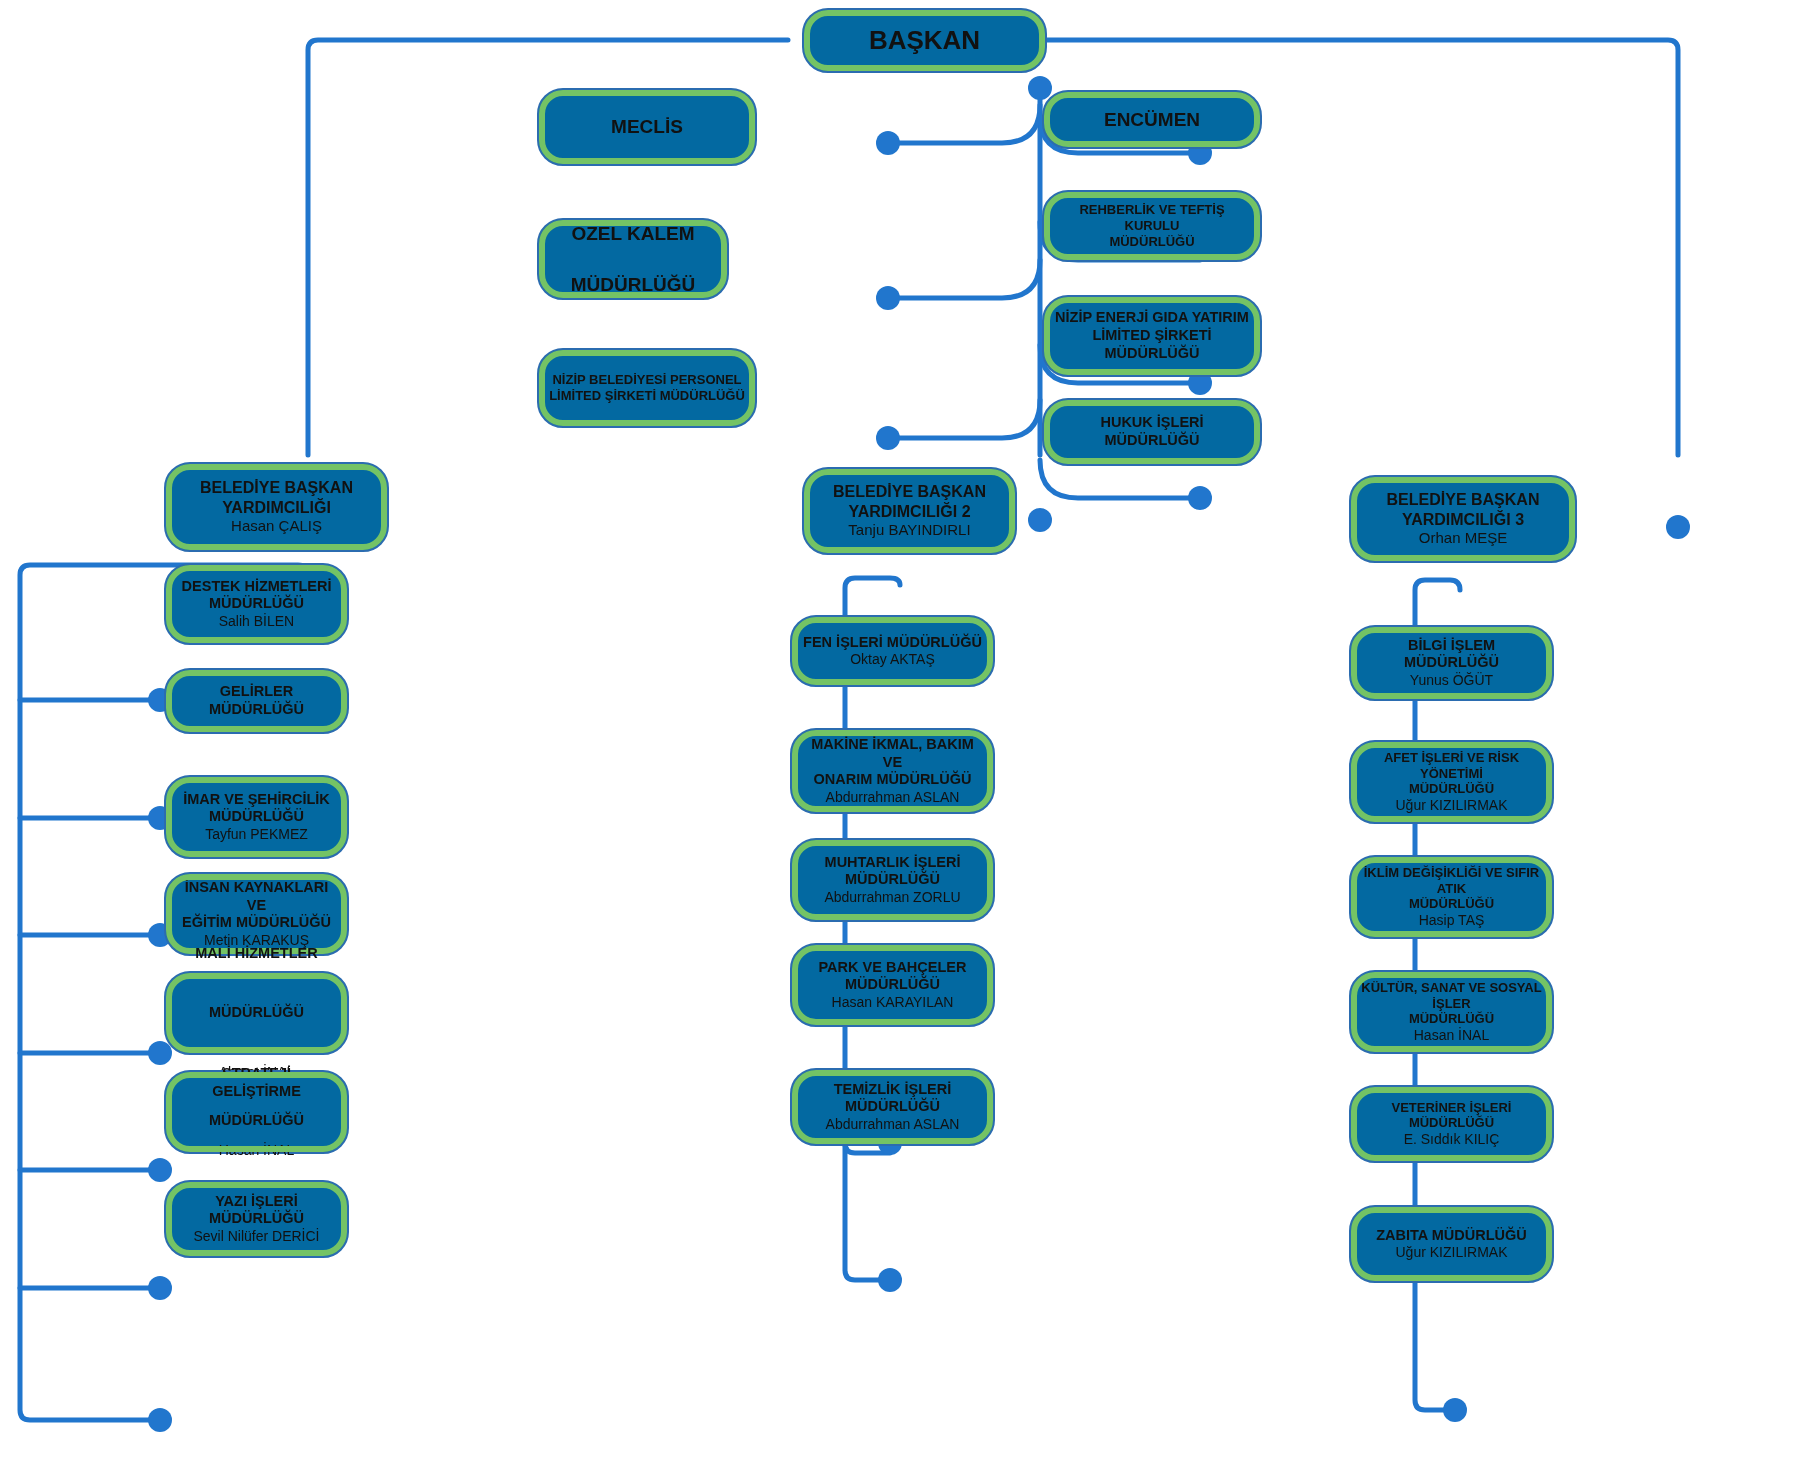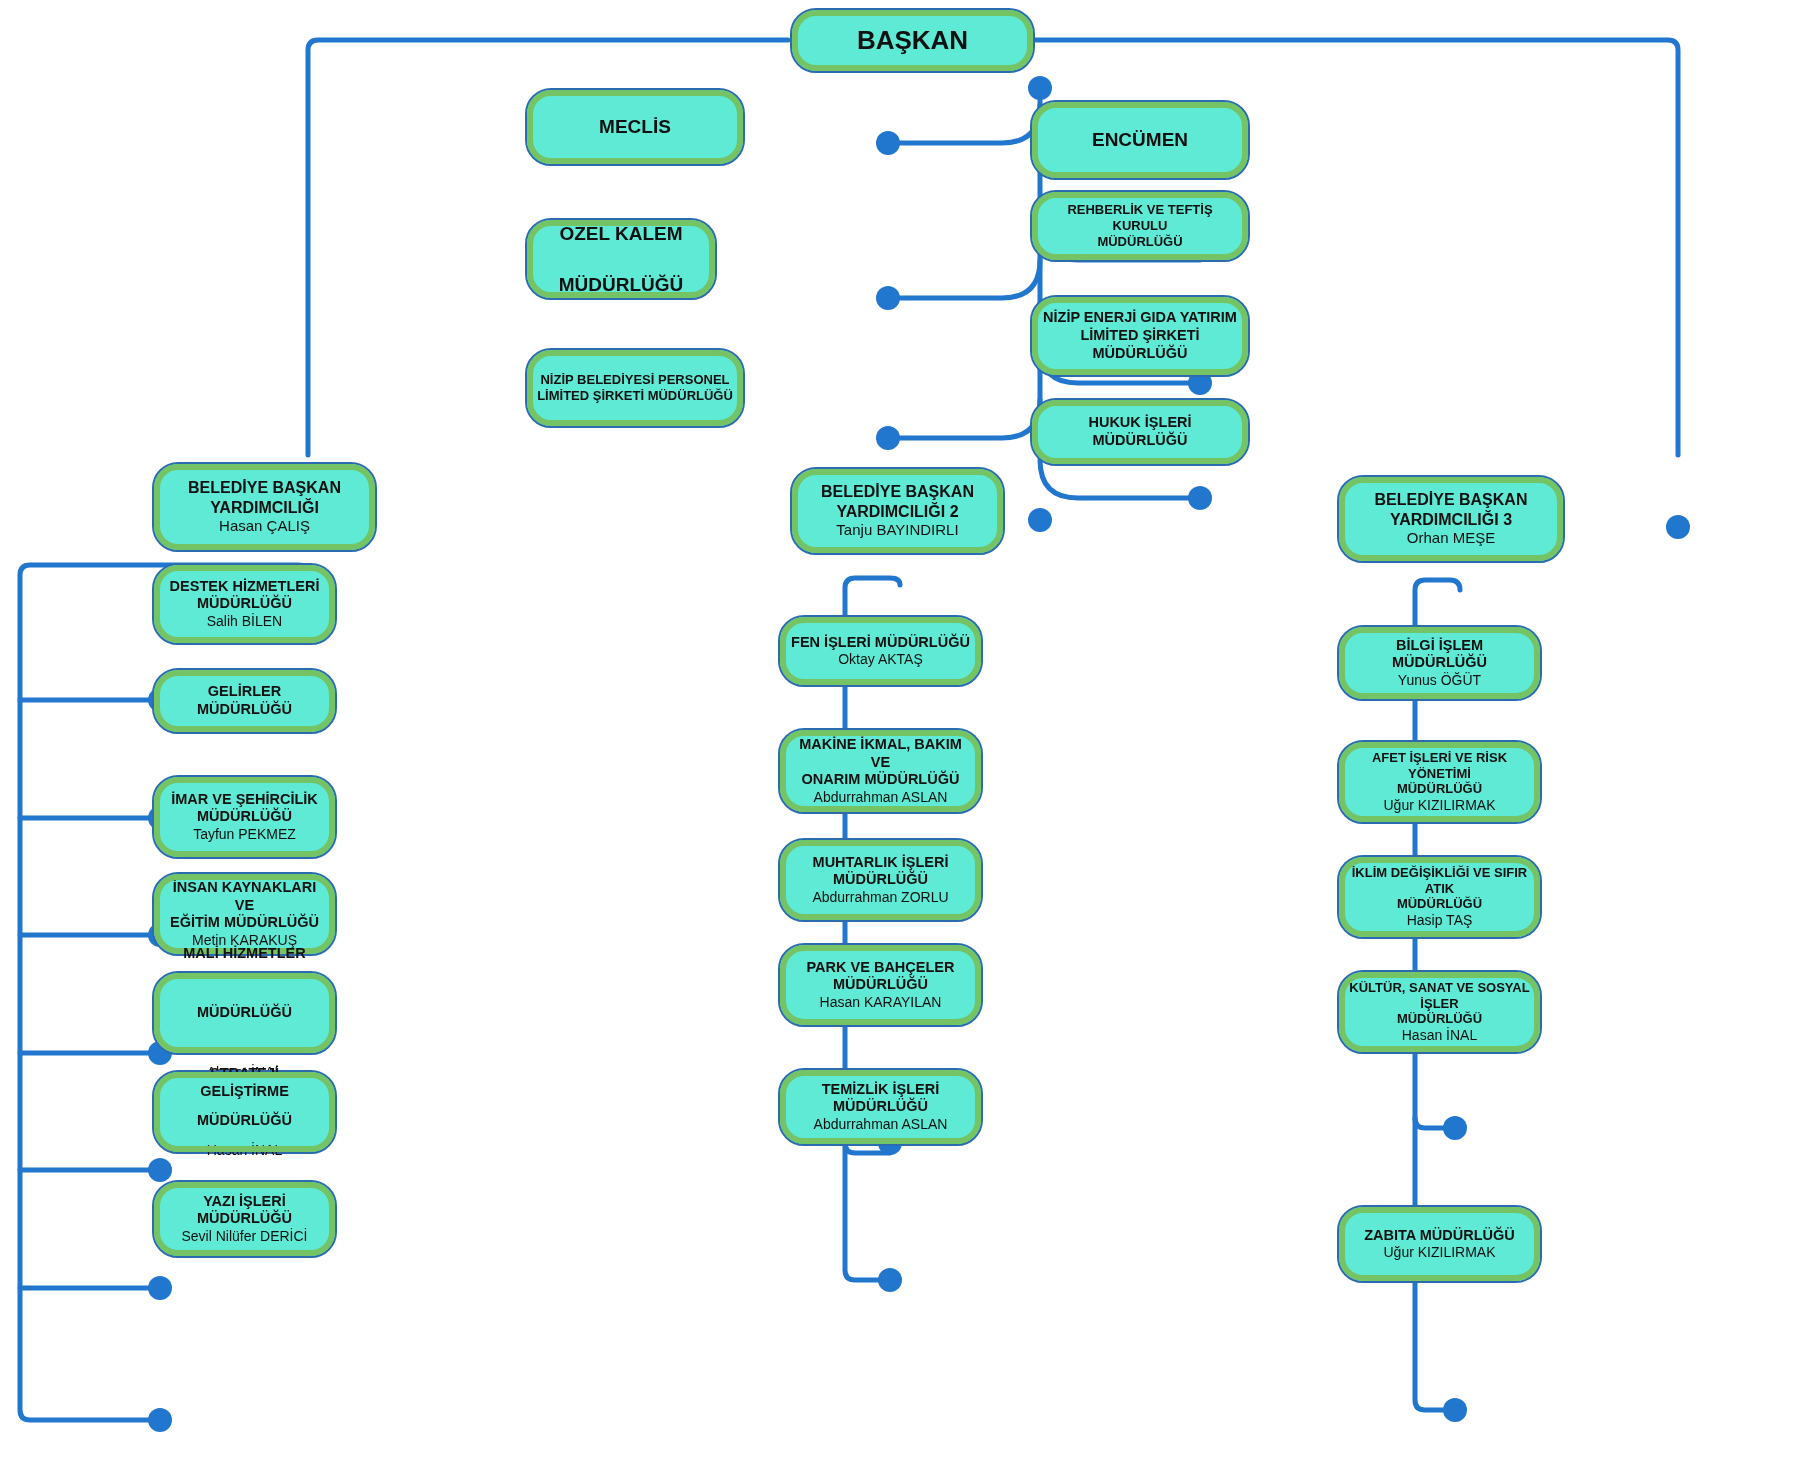--- a/index.html
+++ b/index.html
@@ -20,33 +20,34 @@
     position: absolute;
     left: 0;
     top: 0;
     width: 1809px;
     height: 1459px;
     pointer-events: none;
   }
   .node {
     position: absolute;
     box-sizing: border-box;
-    background: #5eead4;
+    background: #0369a1;
     border: 2px solid #2b6cb0;
     outline: 6px solid #74c365;
     outline-offset: -8px;
     border-radius: 26px;
     display: flex;
     flex-direction: column;
     align-items: center;
     justify-content: center;
     text-align: center;
     color: #111111;
     padding: 4px 10px;
     z-index: 2;
+    margin-left: 12px;
   }
   .node .ln {
     display: block;
     line-height: 1.22;
     width: 100%;
   }
   .node .title {
     font-weight: bold;
   }
   .node .person {
@@ -153,21 +154,21 @@
   <div class="node t-lg" style="left:525px; top:218px; width:192px; height:82px;gap:28px;">
     <span class="ln title">ÖZEL KALEM</span>
     <span class="ln title">MÜDÜRLÜĞÜ</span>
   </div>
 
   <div class="node t-xs" style="left:525px; top:348px; width:220px; height:80px;">
     <span class="ln title">NİZİP BELEDİYESİ PERSONEL</span>
     <span class="ln title">LİMİTED ŞİRKETİ MÜDÜRLÜĞÜ</span>
   </div>
 
-  <div class="node t-lg" style="left:1030px; top:100px; width:220px; height:80px;align-items:flex-end;">
+  <div class="node t-lg" style="left:1030px; top:90px; width:220px; height:59px;align-items:flex-end;">
     <span class="ln title">ENCÜMEN</span>
   </div>
 
   <div class="node t-xs" style="left:1030px; top:190px; width:220px; height:72px;">
     <span class="ln title">REHBERLİK VE TEFTİŞ KURULU</span>
     <span class="ln title">MÜDÜRLÜĞÜ</span>
   </div>
 
   <div class="node t-sm" style="left:1030px; top:295px; width:220px; height:82px;">
     <span class="ln title">NİZİP ENERJİ GIDA YATIRIM</span>
@@ -279,19 +280,23 @@
     <span class="ln title">MÜDÜRLÜĞÜ</span>
     <span class="ln person p-sm">Hasip TAŞ</span>
   </div>
 
   <div class="node t-xs" style="left:1337px; top:970px; width:205px; height:84px;">
     <span class="ln title">KÜLTÜR, SANAT VE SOSYAL İŞLER</span>
     <span class="ln title">MÜDÜRLÜĞÜ</span>
     <span class="ln person p-sm">Hasan İNAL</span>
   </div>
 
+  <div class="node t-xs" style="left:1337px; top:1085px; width:205px; height:78px;">
+    <span class="ln title">VETERİNER İŞLERİ MÜDÜRLÜĞÜ</span>
+    <span class="ln person p-sm">E. Sıddık KILIÇ</span>
+  </div>
 
   <div class="node t-sm" style="left:1337px; top:1205px; width:205px; height:78px;">
     <span class="ln title">ZABITA MÜDÜRLÜĞÜ</span>
     <span class="ln person p-sm">Uğur KIZILIRMAK</span>
   </div>
 
 </div>
 
 </body></html>

